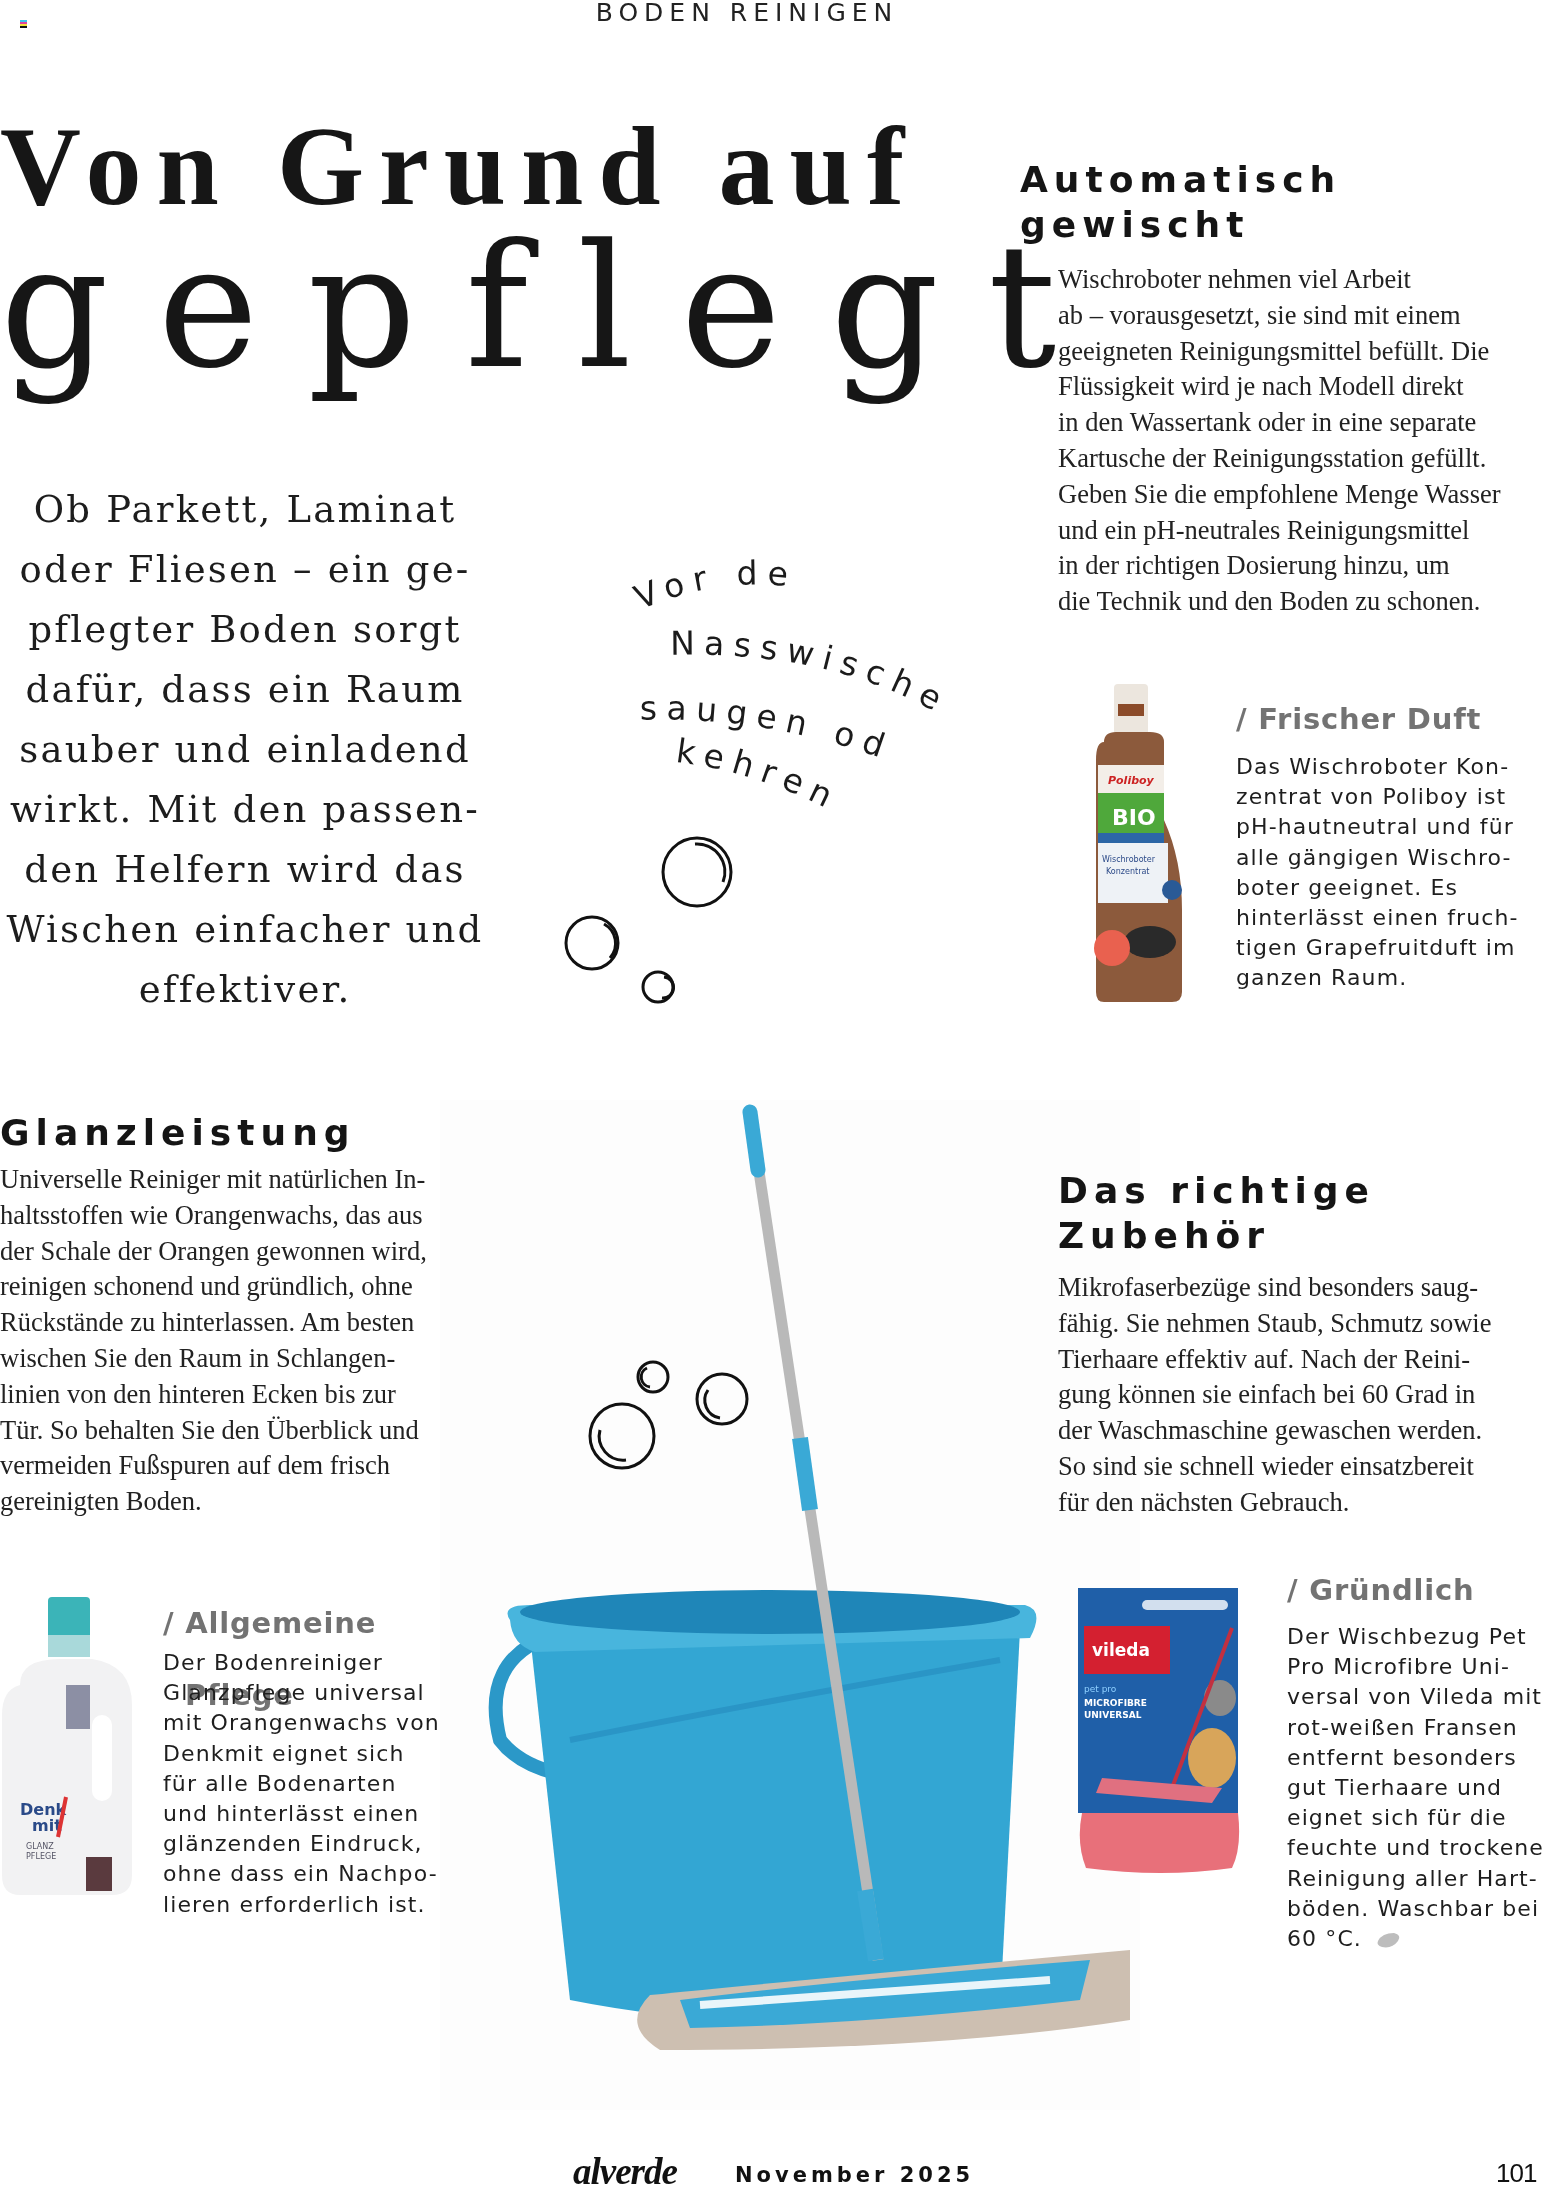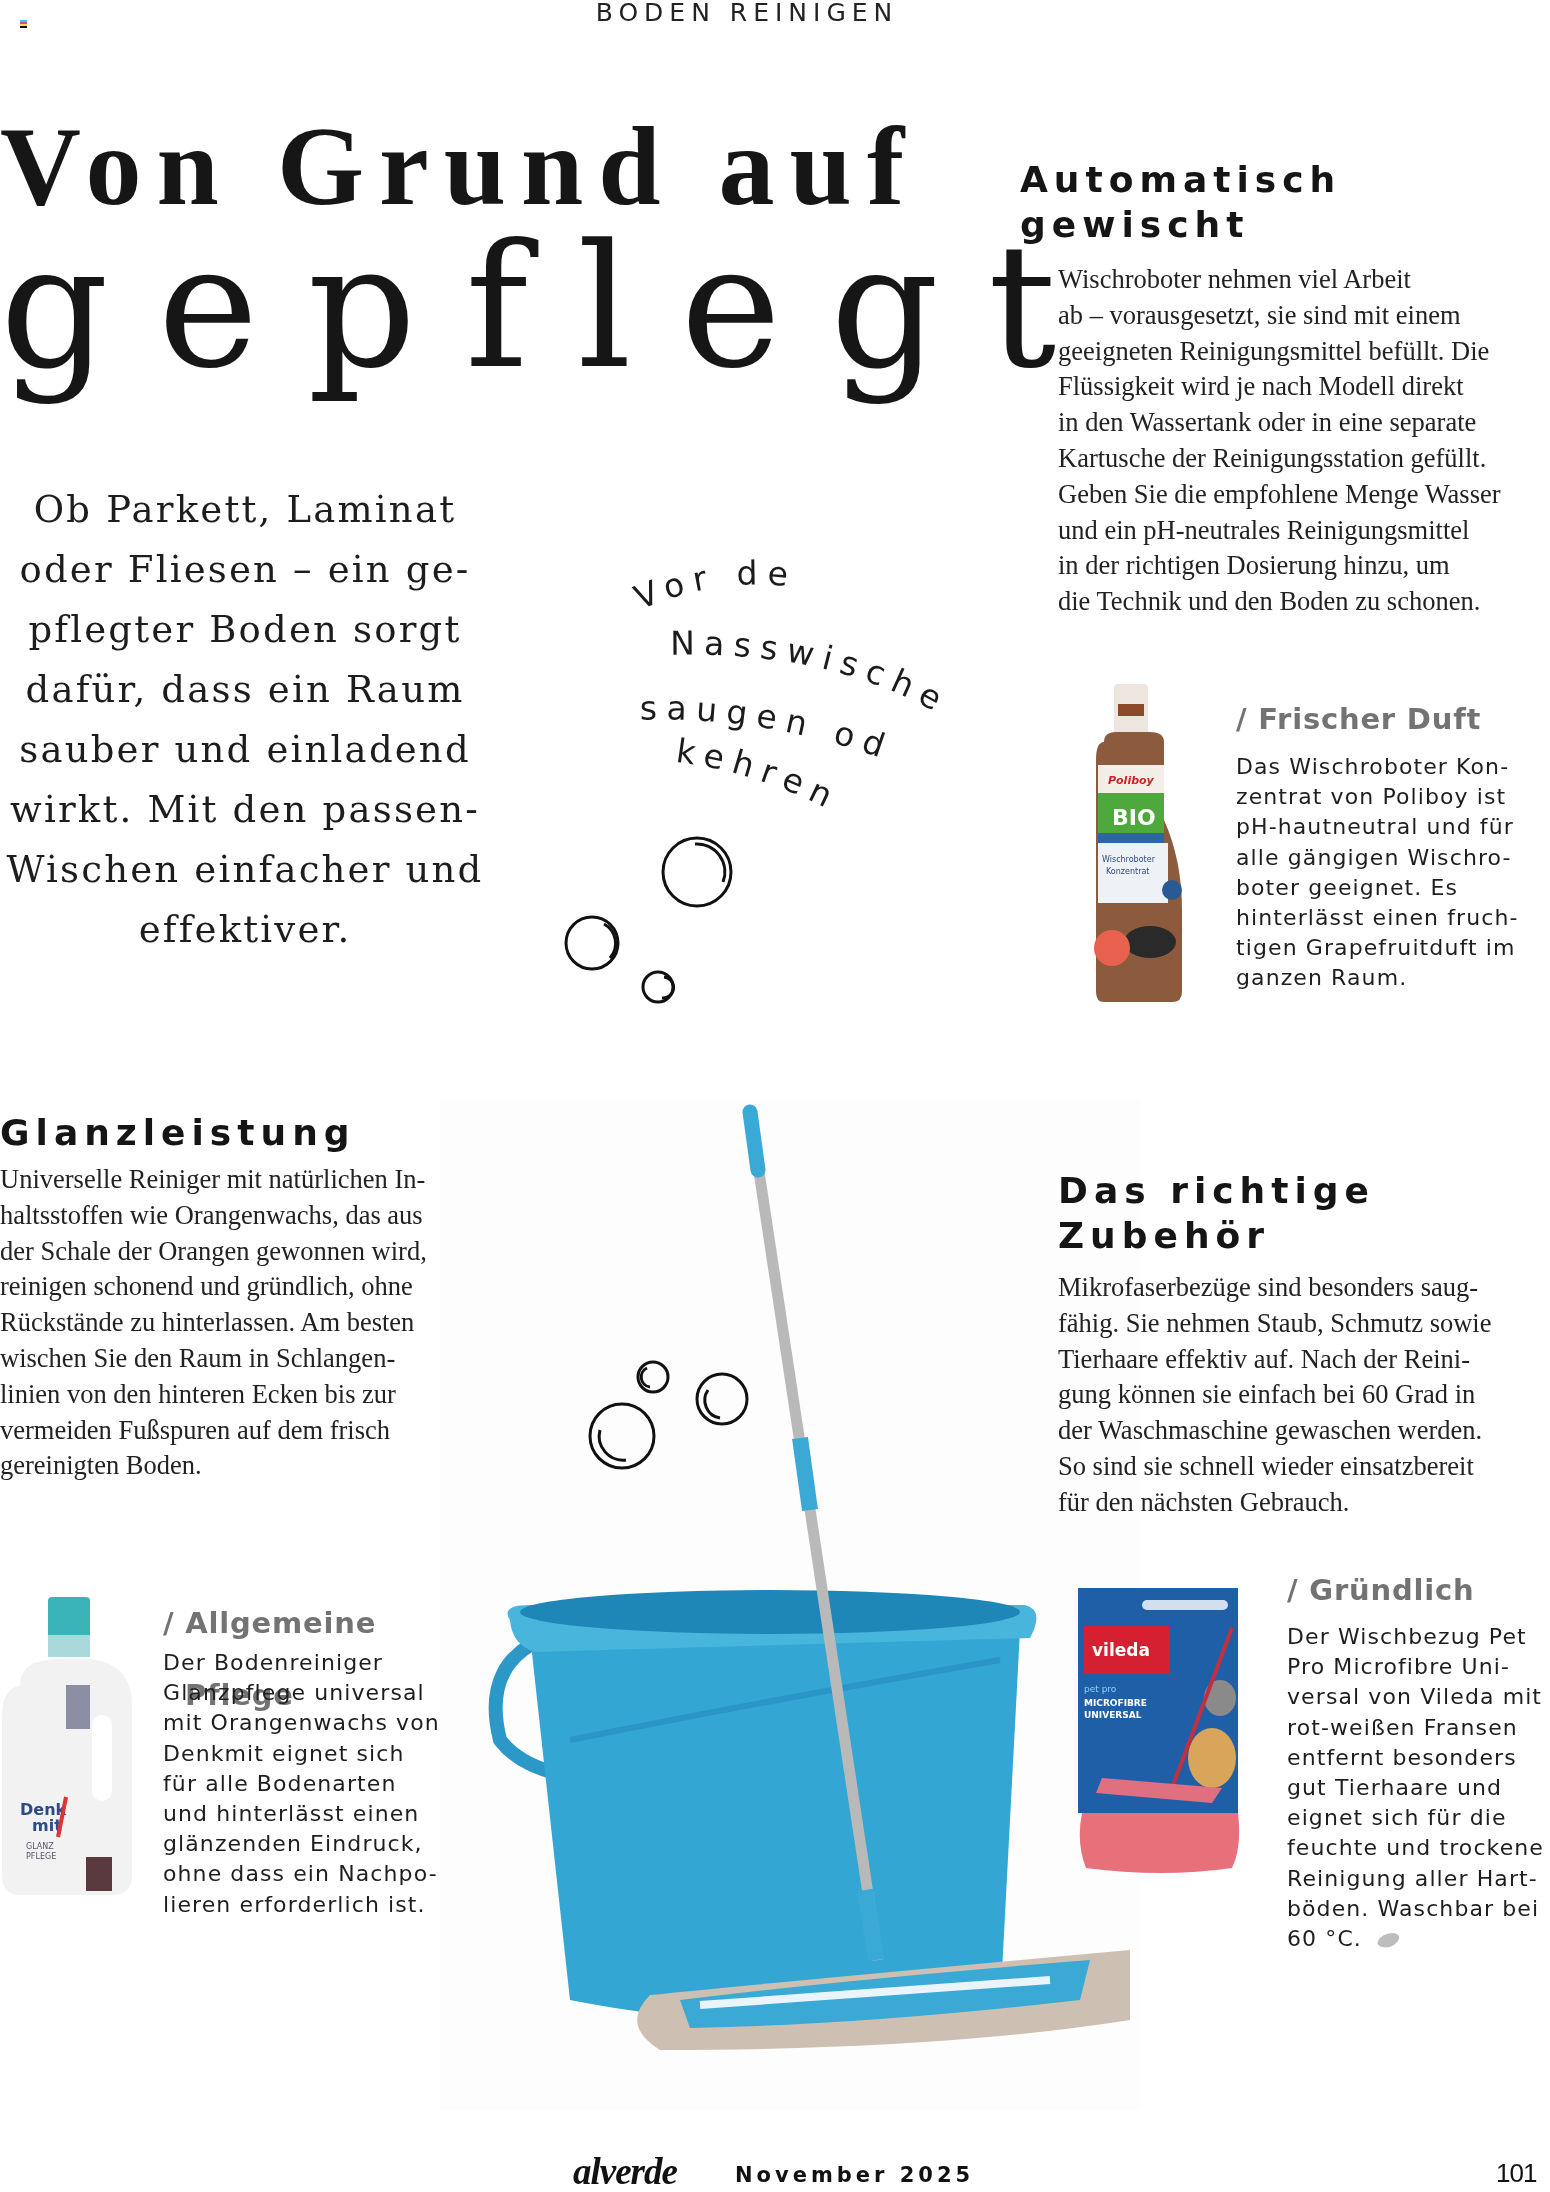--- a/index.html
+++ b/index.html
@@ -90,20 +90,21 @@
 <div class="abs title-bold">Von Grund auf</div>
 <div class="abs title-serif">gepflegt</div>
 
 <div class="abs intro">
   <span>Ob Parkett, Laminat</span>
   <span>oder Fliesen – ein ge-</span>
   <span>pflegter Boden sorgt</span>
   <span>dafür, dass ein Raum</span>
   <span>sauber und einladend</span>
   <span>wirkt. Mit den passen-</span>
+  <span>den Helfern wird das</span>
   <span>Wischen einfacher und</span>
   <span>effektiver.</span>
 </div>
 
 <svg class="abs curved" viewBox="0 0 420 300">
   <defs>
     <path id="c1" d="M 40 70 Q 120 35 200 48"></path>
     <path id="c2" d="M 70 115 Q 230 110 340 175"></path>
     <path id="c3" d="M 40 180 Q 170 175 300 225"></path>
     <path id="c4" d="M 75 222 Q 150 230 230 270"></path>
@@ -204,20 +205,21 @@
 
 <div class="abs h-sans" style="left:0;top:1110px;">Glanzleistung</div>
 <div class="abs body-serif" style="left:0;top:1162px;">
   <span>Universelle Reiniger mit natürlichen In-</span>
   <span>haltsstoffen wie Orangenwachs, das aus</span>
   <span>der Schale der Orangen gewonnen wird,</span>
   <span>reinigen schonend und gründlich, ohne</span>
   <span>Rückstände zu hinterlassen. Am besten</span>
   <span>wischen Sie den Raum in Schlangen-</span>
   <span>linien von den hinteren Ecken bis zur</span>
+  <span>Tür. So behalten Sie den Überblick und</span>
   <span>vermeiden Fußspuren auf dem frisch</span>
   <span>gereinigten Boden.</span>
 </div>
 
 <svg class="abs denkmit" viewBox="0 0 136 335">
   <rect x="48" y="22" width="42" height="60" rx="4" fill="#3bb4b8"></rect>
   <rect x="48" y="60" width="42" height="22" fill="#a9d9da"></rect>
   <path d="M20 110 Q20 84 60 84 L92 84 Q132 90 132 130 L132 300 Q132 320 112 320 L20 320 Q2 320 2 300 L2 140 Q2 115 20 110 Z" fill="#f2f2f3"></path>
   <rect x="92" y="140" width="20" height="86" rx="10" fill="#ffffff"></rect>
   <rect x="66" y="110" width="24" height="44" fill="#8c8fa4"></rect>

